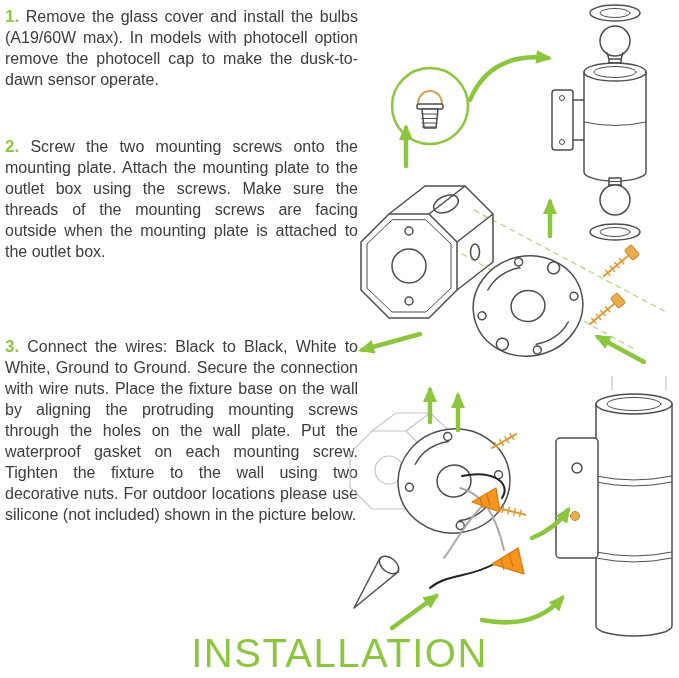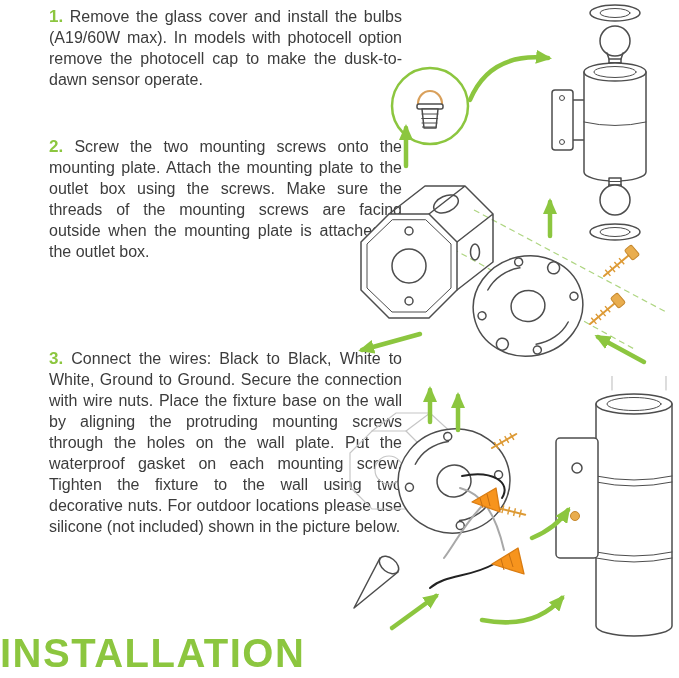--- a/index.html
+++ b/index.html
@@ -10,30 +10,29 @@
   *{margin:0;padding:0;box-sizing:border-box}
   html,body{background:#fff}
   body{
     width:679px;height:678px;position:relative;overflow:hidden;
     font-family:"Liberation Sans",sans-serif;
   }
   .step{
     position:absolute;left:5px;width:353px;
     font-size:16px;line-height:21px;color:#3c3c3c;
     text-align:justify;
-    margin-left:44px;
   }
   .step .num{color:var(--accent);font-weight:bold;font-size:17px}
   #step1{top:6px}
   #step2{top:136px}
-  #step3{top:348px}
+  #step3{top:336px}
   .illus{position:absolute}
   .title{
-    position:absolute;left:0;right:0;bottom:2px;
-    font-size:40px;font-weight:bold;letter-spacing:1.5px;color:var(--accent);
+    position:absolute;left:0;right:0;bottom:2px;text-align:center;
+    font-size:40px;font-weight:normal;letter-spacing:1.5px;color:var(--accent);
   }
   
   .ln {stroke:#4d4d4d;stroke-width:1.5;fill:none;stroke-linecap:round;stroke-linejoin:round}
   .lnw{stroke:#4d4d4d;stroke-width:1.5;fill:#fff;stroke-linecap:round;stroke-linejoin:round}
   .thin{stroke-width:1}
   .gh {stroke:#c6c6c6;stroke-width:1.2;fill:none;stroke-linecap:round}
   .gring{stroke:var(--accent);stroke-width:2.5;fill:none}
   .garrow{stroke:var(--accent);stroke-width:4.5;fill:none;stroke-linecap:round}
   .ahead{fill:var(--accent)}
   .gdash{stroke:#aed581;stroke-width:1.2;stroke-dasharray:6 4;fill:none}

